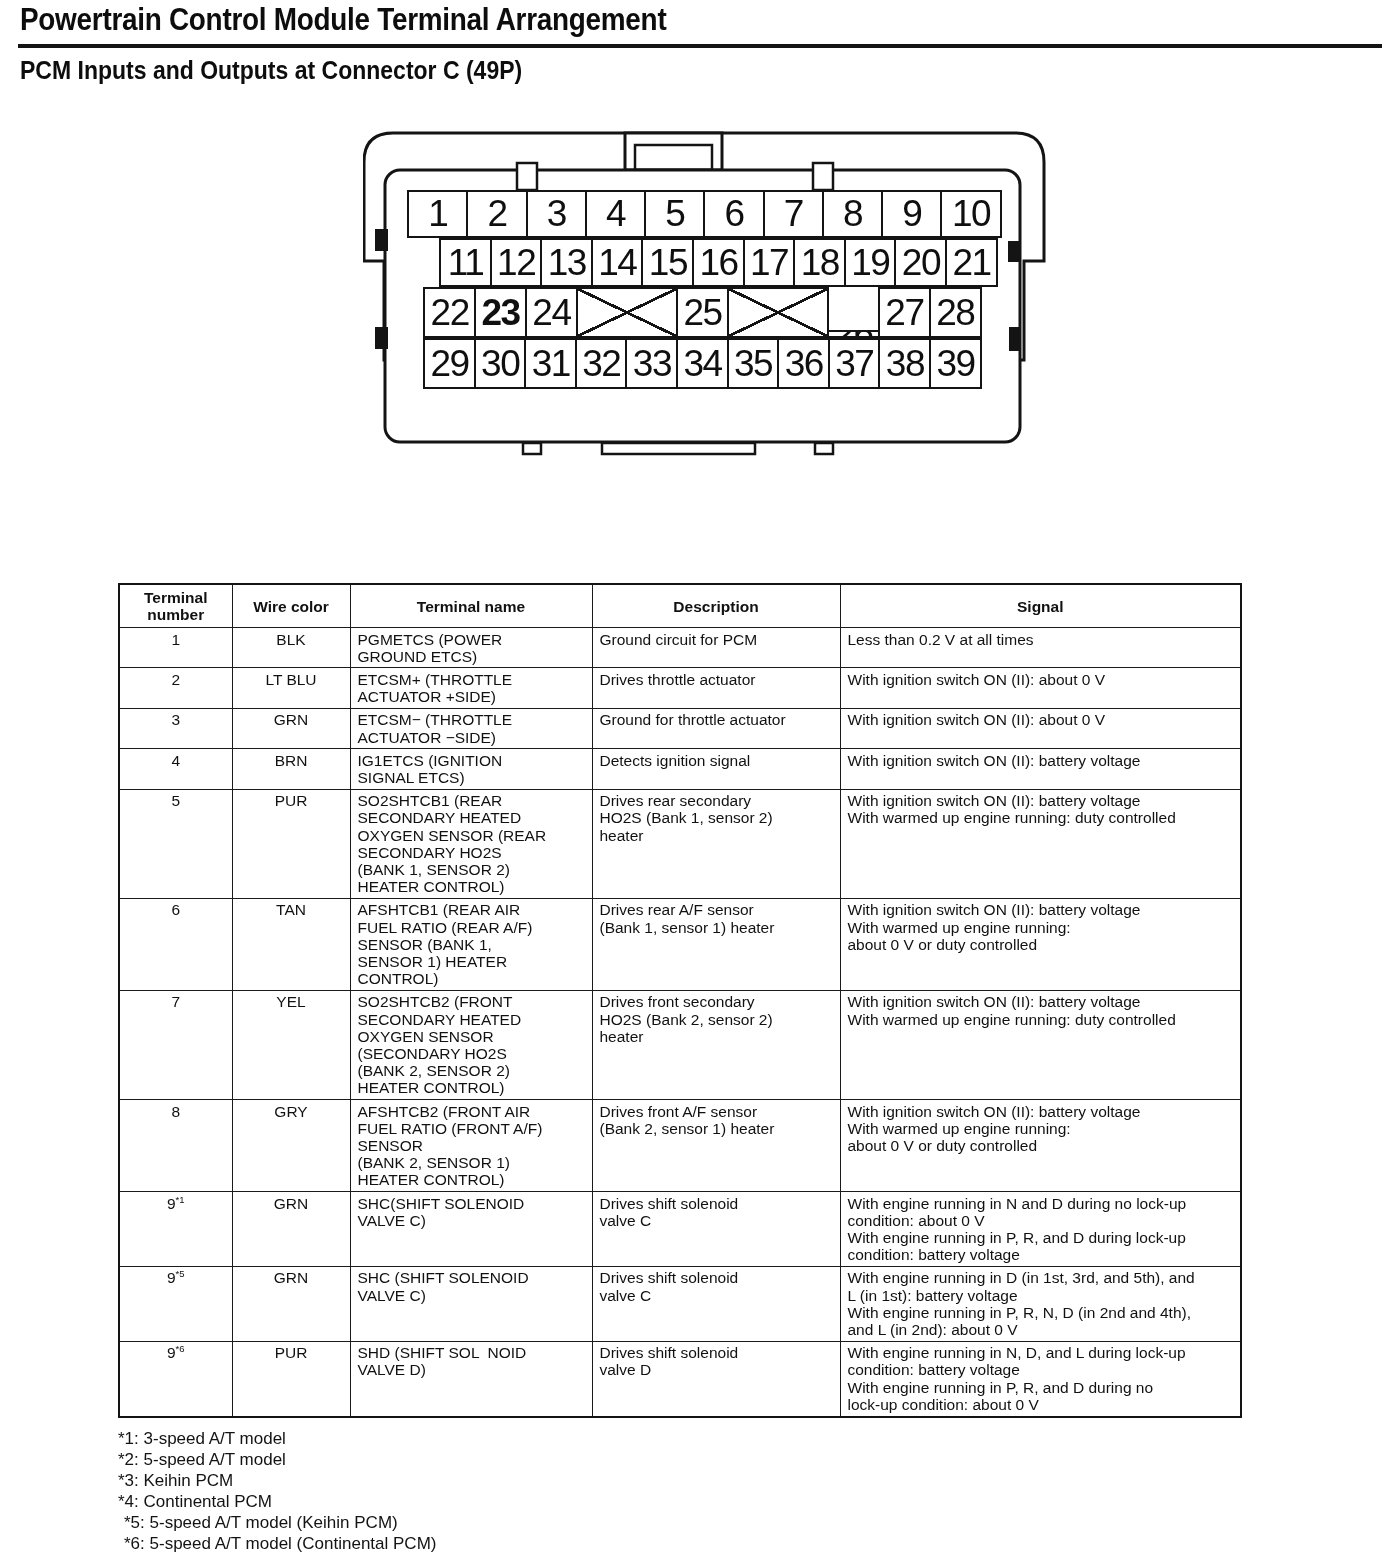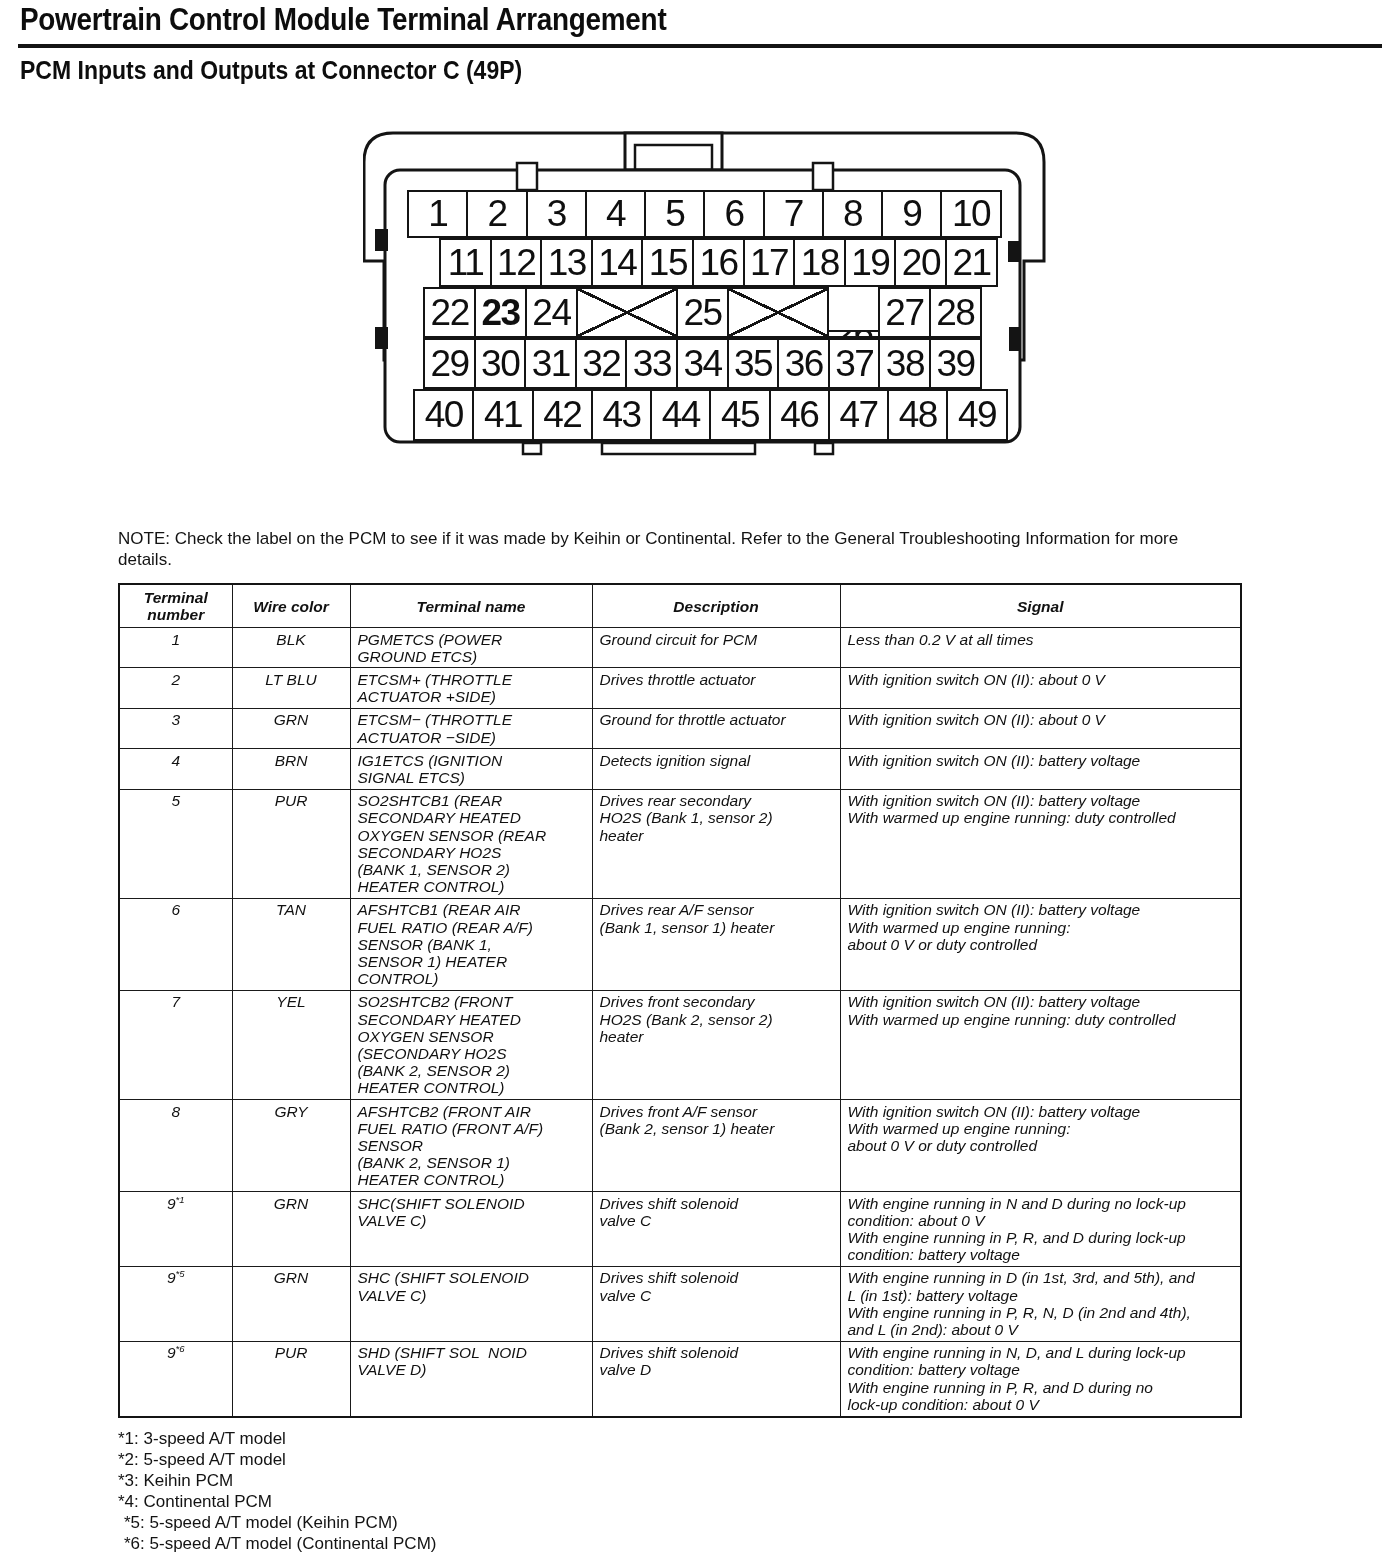--- a/index.html
+++ b/index.html
@@ -30,21 +30,21 @@
   #crow3{left:60px;top:157px;width:559px;height:51px;}
   #crow4{left:60px;top:208px;width:559px;height:51px;}
   #crow5{left:50px;top:259px;width:595px;height:52px;}
   #caption{left:363px;top:466px;width:694px;text-align:center;font-size:20px;color:#131313;}
 
   
   #note{left:118px;top:528px;width:1130px;font-size:17px;line-height:21px;
         white-space:pre-wrap;color:#131313;}
 
   
-  #pcm-table{left:118px;top:583px;font-style:italic;}
+  #pcm-table{left:118px;top:583px;}
   table{border-collapse:collapse;table-layout:fixed;width:1122px;border:2.5px solid #141414;}
   th,td{border:1.8px solid #1a1a1a;font-size:15.5px;overflow:hidden;}
   th{font-weight:bold;text-align:center;vertical-align:middle;line-height:17px;
      padding:3px 4px;white-space:pre-wrap;height:36px;}
   td{vertical-align:top;line-height:17.2px;padding:2.5px 7px;white-space:pre-wrap;}
   td.c{text-align:center;}
   sup{font-size:9.5px;vertical-align:super;line-height:0;}
   col.w1{width:113px;} col.w2{width:118px;} col.w3{width:242px;}
   col.w4{width:248px;} col.w5{width:401px;}
 
@@ -119,37 +119,23 @@
         <div class="ccell" style="flex-grow: 1;">31</div>
         <div class="ccell" style="flex-grow: 1;">32</div>
         <div class="ccell" style="flex-grow: 1;">33</div>
         <div class="ccell" style="flex-grow: 1;">34</div>
         <div class="ccell" style="flex-grow: 1;">35</div>
         <div class="ccell" style="flex-grow: 1;">36</div>
         <div class="ccell" style="flex-grow: 1;">37</div>
         <div class="ccell" style="flex-grow: 1;">38</div>
         <div class="ccell" style="flex-grow: 1;">39</div>
       </div>
-    <div id="crow5" class="crow">
-        <div class="ccell" style="flex-grow: 1;">40</div>
-        <div class="ccell" style="flex-grow: 1;">41</div>
-        <div class="ccell" style="flex-grow: 1;">42</div>
-        <div class="ccell" style="flex-grow: 1;">43</div>
-        <div class="ccell" style="flex-grow: 1;">44</div>
-        <div class="ccell" style="flex-grow: 1;">45</div>
-        <div class="ccell" style="flex-grow: 1;">46</div>
-        <div class="ccell" style="flex-grow: 1;">47</div>
-        <div class="ccell" style="flex-grow: 1;">48</div>
-        <div class="ccell" style="flex-grow: 1;">49</div>
-      </div>
   </div>
 
 
-  <div id="note" class="abs">NOTE: Check the label on the PCM to see if it was made by Keihin or Continental. Refer to the General Troubleshooting Information for more
-details.</div>
 
   <div id="pcm-table" class="abs">
     <table>
       <colgroup>
           <col class="w1">
           <col class="w2">
           <col class="w3">
           <col class="w4">
           <col class="w5">
         </colgroup>

